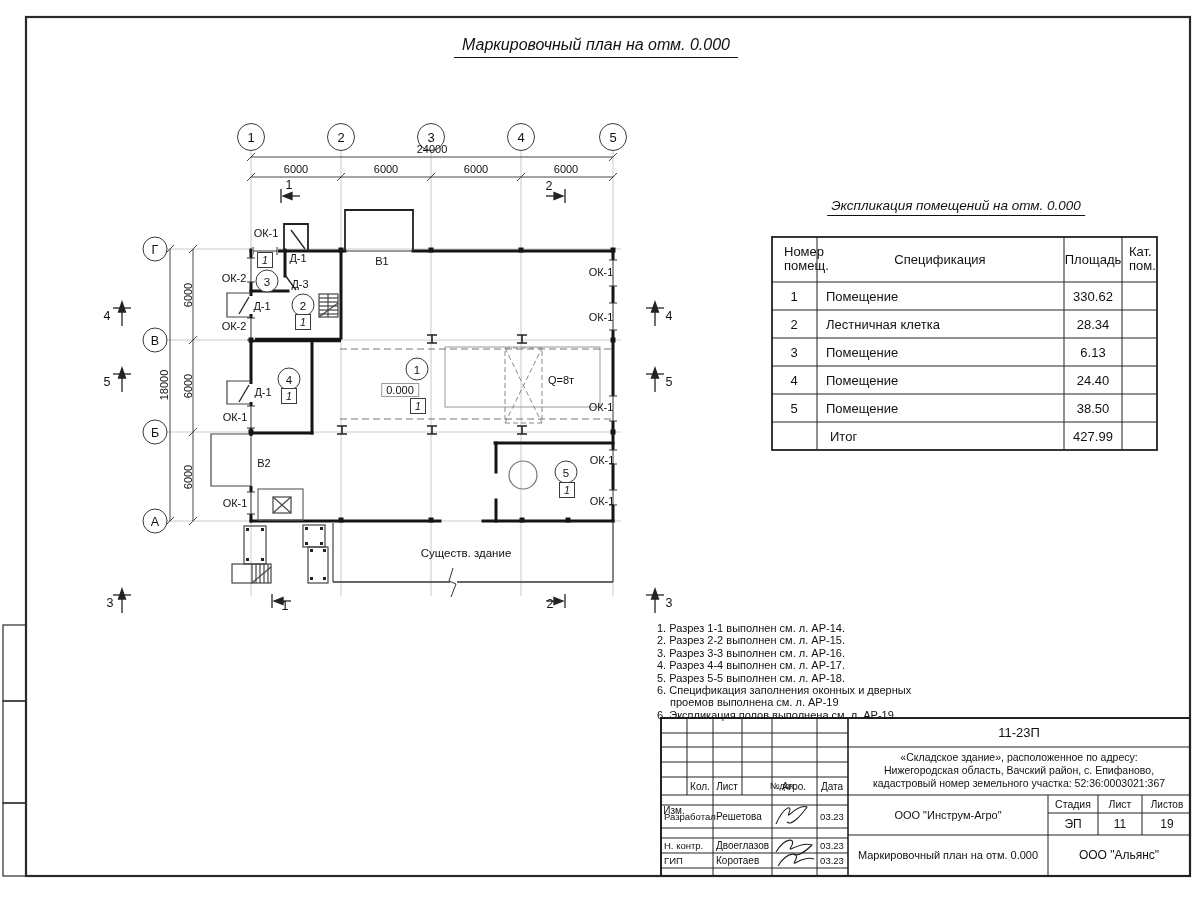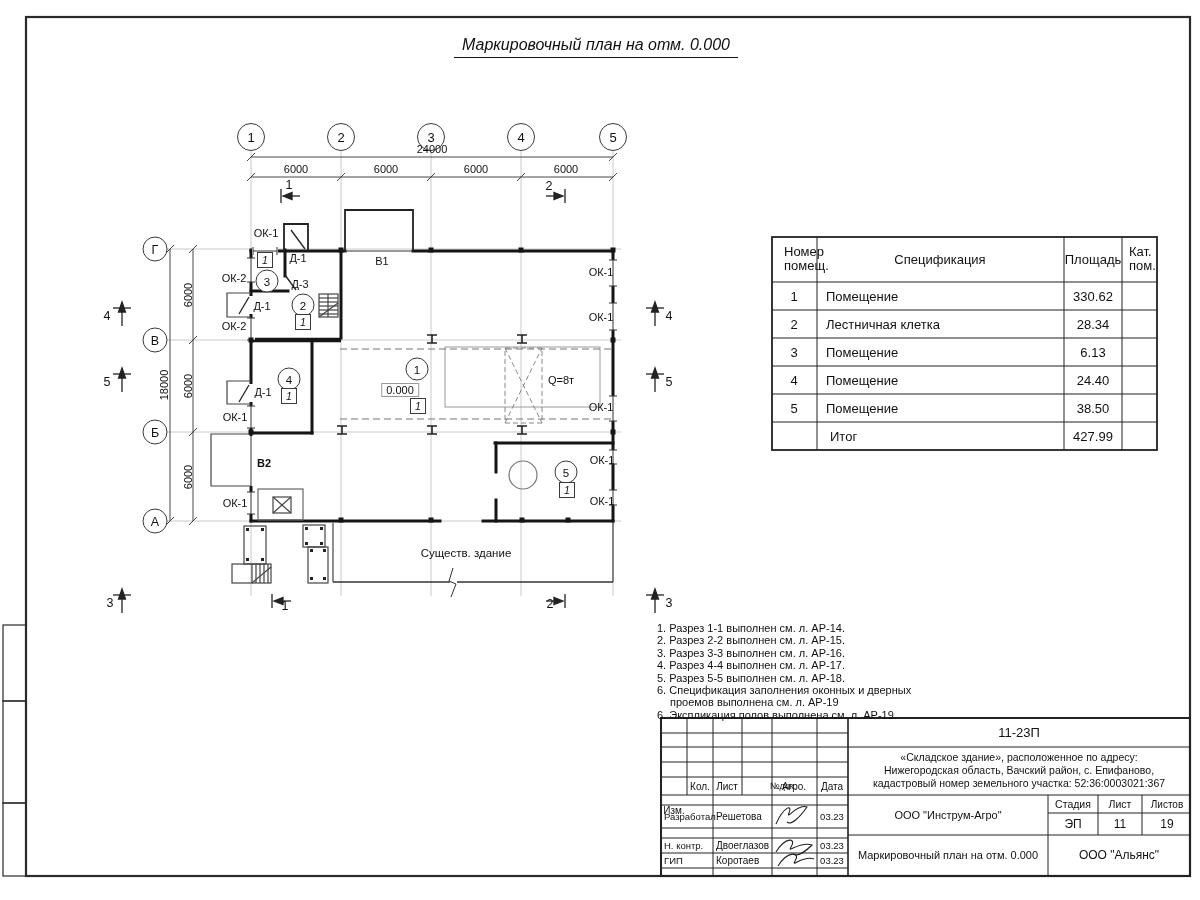--- a/index.html
+++ b/index.html
@@ -323,20 +323,21 @@
     </g>
 
     <g stroke="#222" stroke-width="1.1" fill="none">
       <path d="M776 824 C784 806 793 804 789 813 C786 821 797 803 807 807 C800 817 791 826 787 822"></path>
       <path d="M776 852 C786 836 797 838 791 847 C787 854 799 841 812 845 C805 852 797 857 793 854"></path>
       <path d="M778 866 C788 850 801 852 795 861 C791 868 803 855 814 859"></path>
     </g>
   </svg>
 
   <div class="ttl" style="left:596px;top:47px;">Маркировочный план на отм. 0.000</div>
+  <div class="ttl ttl2" style="left:956px;top:207px;">Экспликация помещений на отм. 0.000</div>
 
   <div class="bub" style="left:251px;top:137px;">1</div>
   <div class="bub" style="left:341px;top:137px;">2</div>
   <div class="bub" style="left:431px;top:137px;">3</div>
   <div class="bub" style="left:521px;top:137px;">4</div>
   <div class="bub" style="left:613px;top:137px;">5</div>
   <div class="bub sm" style="left:155px;top:249px;">Г</div>
   <div class="bub sm" style="left:155px;top:340px;">В</div>
   <div class="bub sm" style="left:155px;top:432px;">Б</div>
   <div class="bub sm" style="left:155px;top:521px;">А</div>
@@ -365,21 +366,21 @@
   <div class="lbl" style="left:266px;top:233px;">ОК-1</div>
   <div class="lbl" style="left:298px;top:258px;">Д-1</div>
   <div class="lbl" style="left:234px;top:278px;">ОК-2</div>
   <div class="lbl" style="left:300px;top:284px;">Д-3</div>
   <div class="lbl" style="left:262px;top:306px;">Д-1</div>
   <div class="lbl" style="left:234px;top:326px;">ОК-2</div>
   <div class="lbl" style="left:263px;top:392px;">Д-1</div>
   <div class="lbl" style="left:235px;top:417px;">ОК-1</div>
   <div class="lbl" style="left:235px;top:503px;">ОК-1</div>
   <div class="lbl" style="left:382px;top:261px;">В1</div>
-  <div class="lbl" style="left:264px;top:463px;font-weight:bold;">В2</div>
+  <div class="lbl" style="left:264px;top:463px;">В2</div>
   <div class="lbl" style="left:601px;top:272px;">ОК-1</div>
   <div class="lbl" style="left:601px;top:317px;">ОК-1</div>
   <div class="lbl" style="left:601px;top:407px;">ОК-1</div>
   <div class="lbl" style="left:602px;top:460px;">ОК-1</div>
   <div class="lbl" style="left:602px;top:501px;">ОК-1</div>
   <div class="lbl" style="left:561px;top:380px;">Q=8т</div>
   <div class="lbl" style="left:466px;top:553px;font-size:11.5px;">Существ. здание</div>
 
   <div class="rtag" style="left:417px;top:369px;">1</div>
   <div class="elev" style="left:400px;top:390px;">0.000</div>

